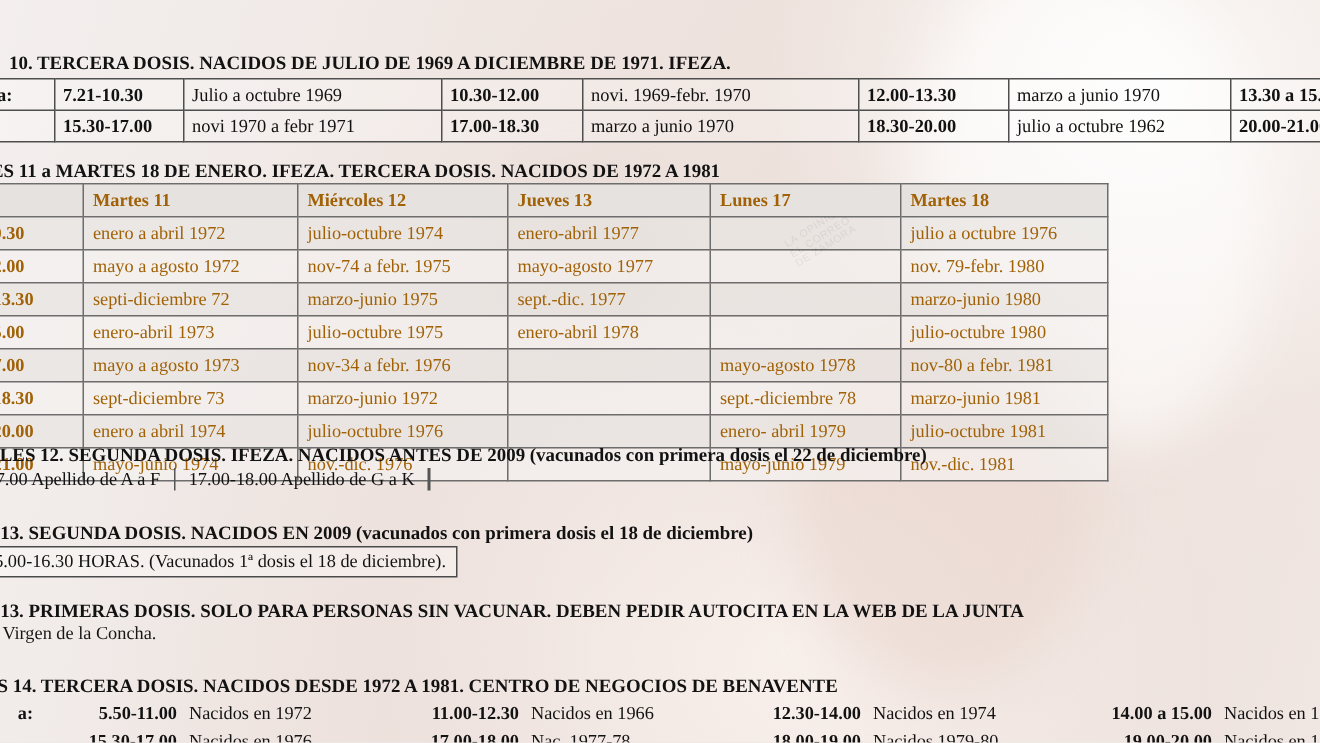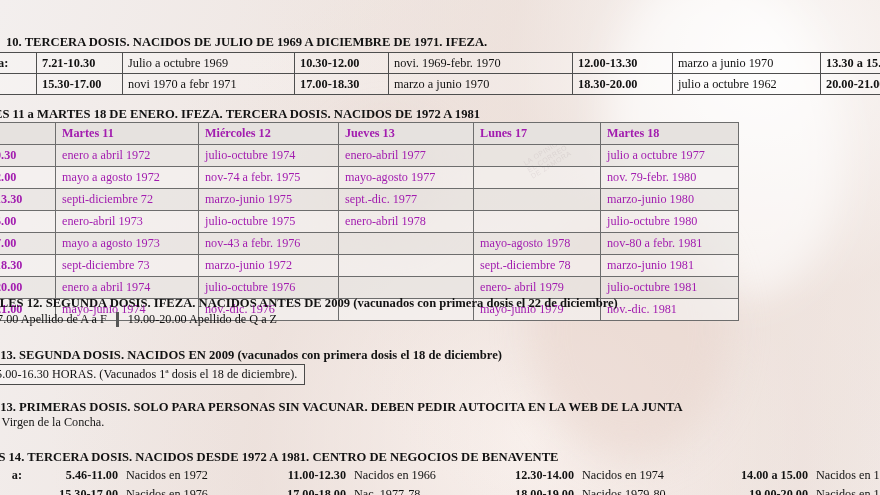--- a/index.html
+++ b/index.html
@@ -133,21 +133,21 @@
     left: -12px;
     top: 122px;
     width: 750px;
     border-collapse: collapse;
     table-layout: fixed;
   }
   .grid2 th, .grid2 td {
     border: 1px solid #6d6d6d;
     font-family: "Liberation Serif", serif;
     font-size: 12.2px;
-    color: #a21caf;
+    color: #a16207;
     padding: 1px 6px;
     height: 19px;
     text-align: left;
     white-space: nowrap;
     overflow: hidden;
   }
   .grid2 th {
     font-weight: bold;
     background: #e6e2df;
   }
@@ -298,21 +298,21 @@
         <th>Martes 18</th>
       </tr>
     </thead>
     <tbody>
       <tr>
         <td class="c-time">0.30</td>
         <td>enero a abril 1972</td>
         <td>julio-octubre 1974</td>
         <td>enero-abril 1977</td>
         <td></td>
-        <td>julio a octubre 1977</td>
+        <td>julio a octubre 1976</td>
       </tr>
       <tr>
         <td class="c-time">2.00</td>
         <td>mayo a agosto 1972</td>
         <td>nov-74 a febr. 1975</td>
         <td>mayo-agosto 1977</td>
         <td></td>
         <td>nov. 79-febr. 1980</td>
       </tr>
       <tr>
@@ -327,21 +327,21 @@
         <td class="c-time">5.00</td>
         <td>enero-abril 1973</td>
         <td>julio-octubre 1975</td>
         <td>enero-abril 1978</td>
         <td></td>
         <td>julio-octubre 1980</td>
       </tr>
       <tr>
         <td class="c-time">7.00</td>
         <td>mayo a agosto 1973</td>
-        <td>nov-43 a febr. 1976</td>
+        <td>nov-34 a febr. 1976</td>
         <td></td>
         <td>mayo-agosto 1978</td>
         <td>nov-80 a febr. 1981</td>
       </tr>
       <tr>
         <td class="c-time">18.30</td>
         <td>sept-diciembre 73</td>
         <td>marzo-junio 1972</td>
         <td></td>
         <td>sept.-diciembre 78</td>
@@ -363,23 +363,23 @@
         <td>mayo-junio 1979</td>
         <td>nov.-dic. 1981</td>
       </tr>
     </tbody>
   </table>
 
   <div class="sec-head block3-head">OLES 12. SEGUNDA DOSIS. IFEZA. NACIDOS ANTES DE 2009 (vacunados con primera dosis el 22 de diciembre)</div>
   <div class="block3-row">
     <div class="b3-cell">17.00 Apellido de A a F</div>
     <div class="b3-sep"></div>
+    <div class="b3-cell">17.00-18.00  Apellido de G a K</div>
     <div class="b3-sep"></div>
     <div class="b3-sep"></div>
-    <div class="b3-cell">19.00-20.00  Apellido de Q a Z</div>
   </div>
 
   <div class="sec-head block4-head">S 13. SEGUNDA DOSIS. NACIDOS EN 2009 (vacunados con primera dosis el 18 de diciembre)</div>
   <div class="block4-row">
     <div class="boxed">15.00-16.30 HORAS. (Vacunados 1ª dosis el 18 de diciembre).</div>
   </div>
 
   <div class="sec-head block5-head">S 13. PRIMERAS DOSIS. SOLO PARA PERSONAS SIN VACUNAR. DEBEN PEDIR AUTOCITA EN LA WEB DE LA JUNTA</div>
   <div class="sec-sub block5-sub">al Virgen de la Concha.</div>
 
@@ -392,21 +392,21 @@
       <col style="width:100px">
         <col style="width:128px">
       <col style="width:100px">
         <col style="width:128px">
       <col style="width:106px">
         <col style="width:128px">
     </colgroup>
     <tbody>
       <tr>
         <td class="g6-time">a:</td>
-        <td class="g6-time">5.46-11.00</td>
+        <td class="g6-time">5.50-11.00</td>
         <td>Nacidos en 1972</td>
         <td class="g6-time">11.00-12.30</td>
         <td>Nacidos en 1966</td>
         <td class="g6-time">12.30-14.00</td>
         <td>Nacidos en 1974</td>
         <td class="g6-time">14.00 a 15.00</td>
         <td>Nacidos en 1972</td>
       </tr>
       <tr>
         <td class="g6-time"></td>

